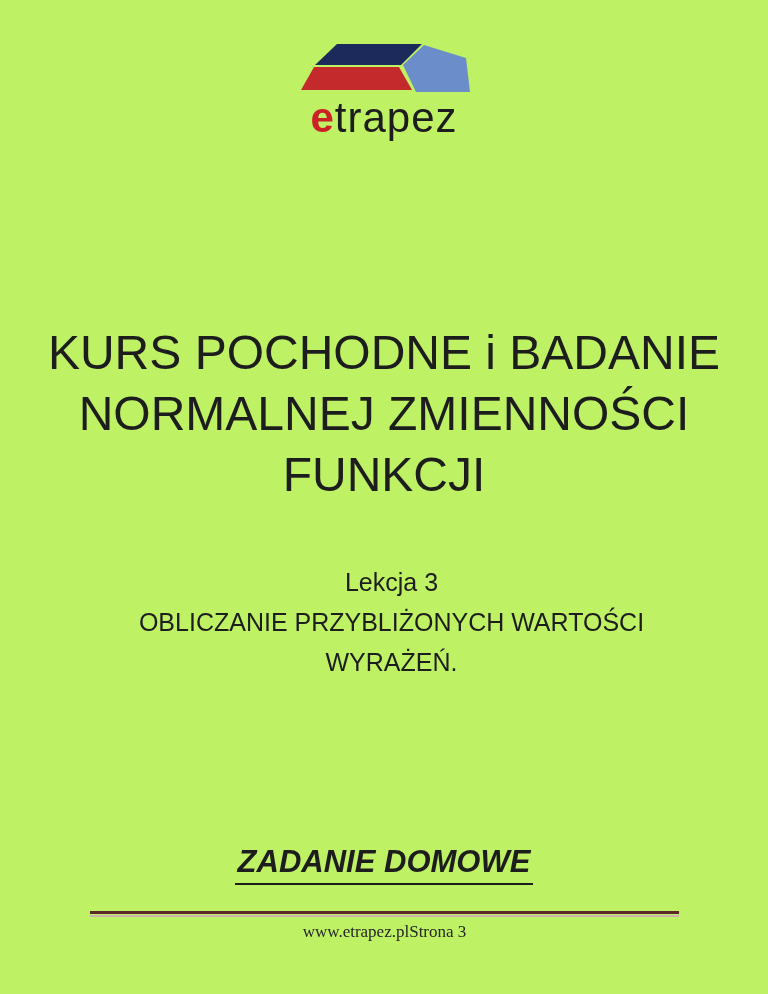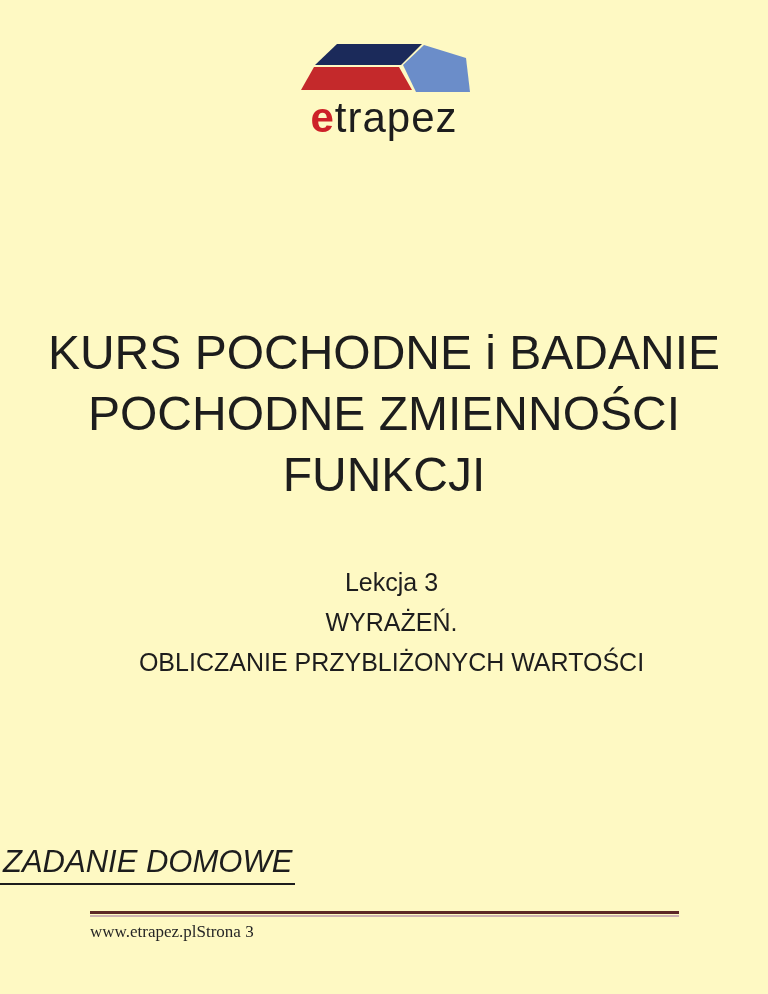--- a/index.html
+++ b/index.html
@@ -1,20 +1,20 @@
 <!DOCTYPE html>
 <html><head>
 <meta charset="utf-8">
 <style>
   * { margin: 0; padding: 0; box-sizing: border-box; }
   html, body { background: #ffffff; }
   body { width: 768px; height: 994px; position: relative; overflow: hidden;
          font-family: "Liberation Sans", sans-serif; }
 
-  .page { position: absolute; inset: 0; background: #fef9c3; }
+  .page { position: absolute; inset: 0; background: #bef264; }
 
   
   .logo { position: absolute; top: 36px; left: 0; right: 0;
           display: flex; flex-direction: column; align-items: center; }
   .logo svg { display: block; }
   .wordmark { margin-top: 1px; font-size: 42px; line-height: 1;
               letter-spacing: 1px; color: #1d1d1d; }
   .wm-e { color: #cd2128; font-weight: 700; }
   .wm-rest { font-weight: 400; }
 
@@ -25,58 +25,58 @@
            white-space: nowrap; }
 
   
   .subtitle { position: absolute; top: 562px; left: 15px; right: 0;
               text-align: center; color: #1d1d1d;
               font-size: 25px; line-height: 40px; font-weight: 400;
               white-space: nowrap; }
 
   
   .homework { position: absolute; top: 844px; left: 0; right: 0;
-              text-align: left; }
+              text-align: center; font-weight: bold; }
   .hw { display: inline-block; font-style: italic; font-size: 31px;
         color: #1d1d1d; padding: 0 3px 3px 3px;
         border-bottom: 2px solid #1d1d1d; }
 
   
   .footer { position: absolute; top: 911px; left: 90px; right: 89px; }
   .rule-dark  { height: 3px; background: #5d2827; }
   .rule-light { height: 2px; background: #cdb2b1; margin-top: 1px; }
-  .footer-row { display: flex; justify-content: flex-start;
+  .footer-row { display: flex; justify-content: center;
                 margin-top: 5px;
                 font-family: "Liberation Serif", serif;
                 font-size: 17px; color: #262626; }
 </style>
 </head>
 <body>
 
 <div class="page">
 
   <div class="logo">
     <svg width="200" height="60" viewBox="0 0 200 60" aria-hidden="true">
       <polygon points="53,8 138,8 117,29 31,29" fill="#1b2a5a"></polygon>
       <polygon points="30,31 115,31 128,54 17,54" fill="#c4292b"></polygon>
       <polygon points="140,9 182,22 186,56 132,56 119,29" fill="#6b8dc9"></polygon>
     </svg>
     <div class="wordmark"><span class="wm-e">e</span><span class="wm-rest">trapez</span></div>
   </div>
 
   <div class="title">
     <div>KURS POCHODNE i BADANIE</div>
-    <div>POCHODNE ZMIENNOŚCI</div>
+    <div>NORMALNEJ ZMIENNOŚCI</div>
     <div>FUNKCJI</div>
   </div>
 
   <div class="subtitle">
     <div>Lekcja 3</div>
+    <div>OBLICZANIE PRZYBLIŻONYCH WARTOŚCI</div>
     <div>WYRAŻEŃ.</div>
-    <div>OBLICZANIE PRZYBLIŻONYCH WARTOŚCI</div>
   </div>
 
   <div class="homework">
     <span class="hw">ZADANIE DOMOWE</span>
   </div>
 
   <div class="footer">
     <div>
       <div class="rule-dark"></div>
       <div class="rule-light"></div>

